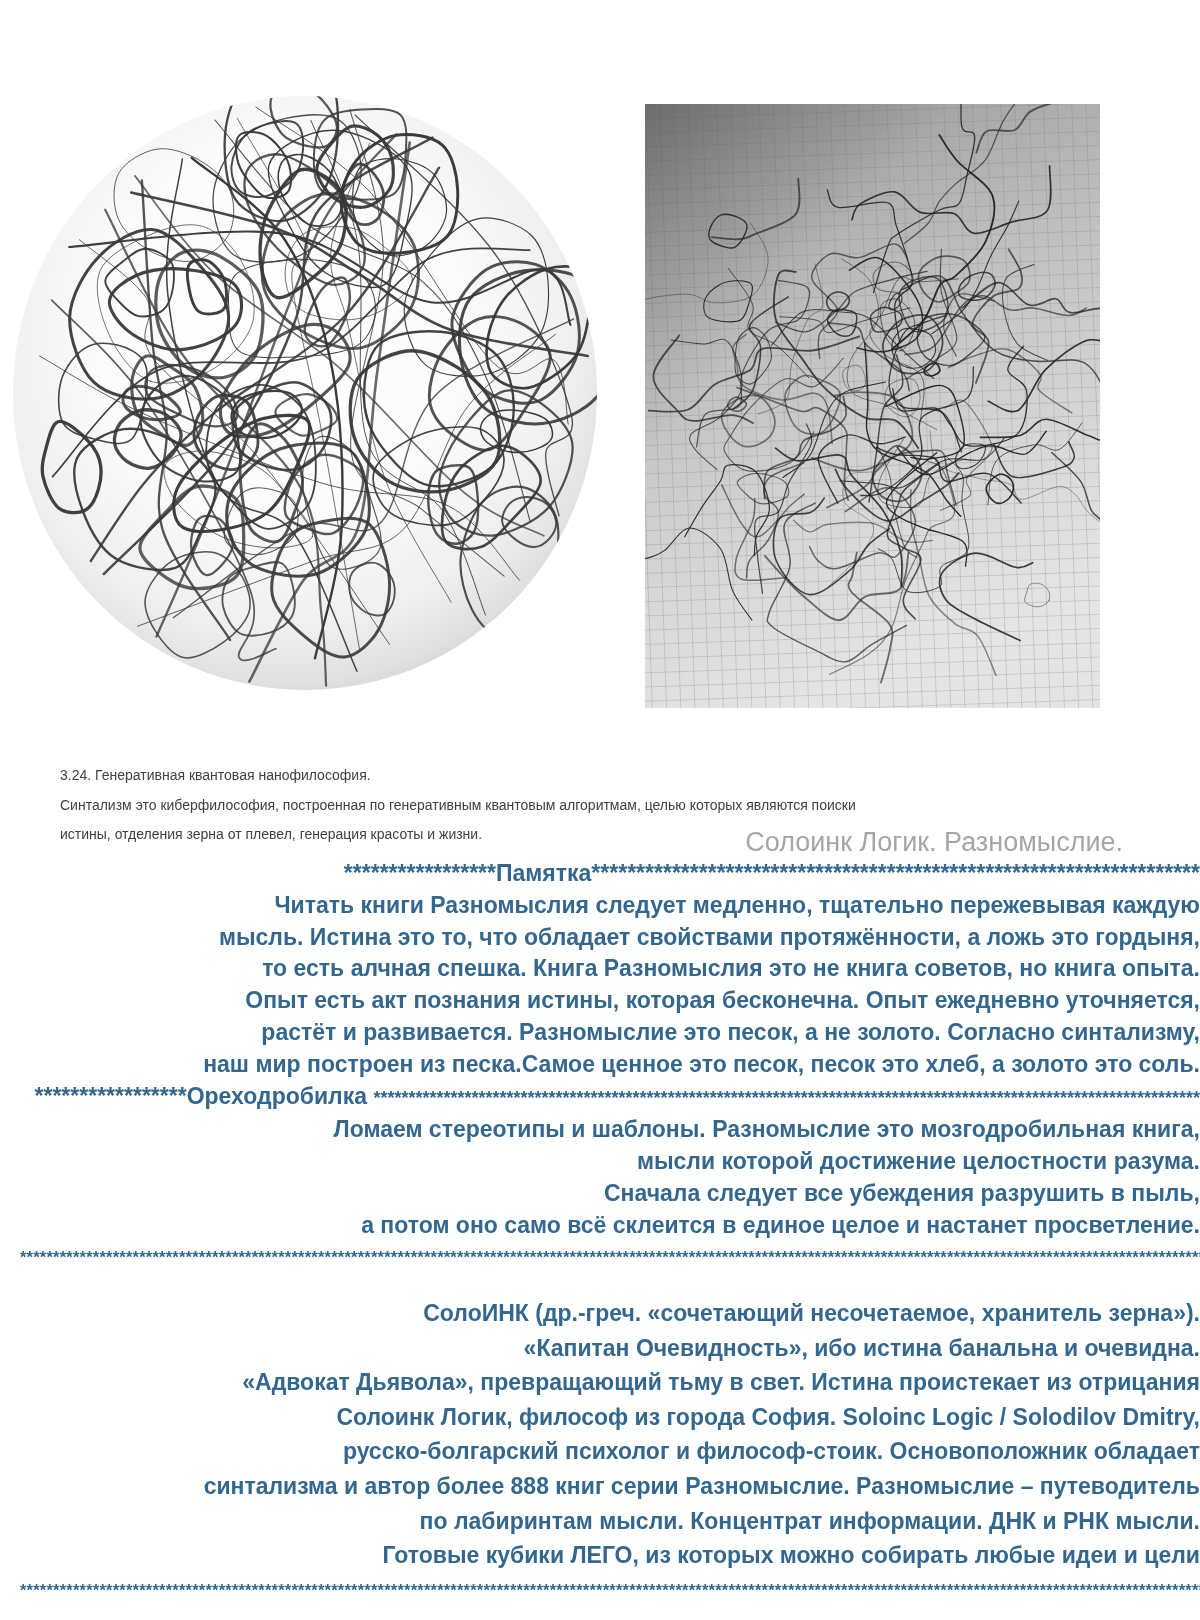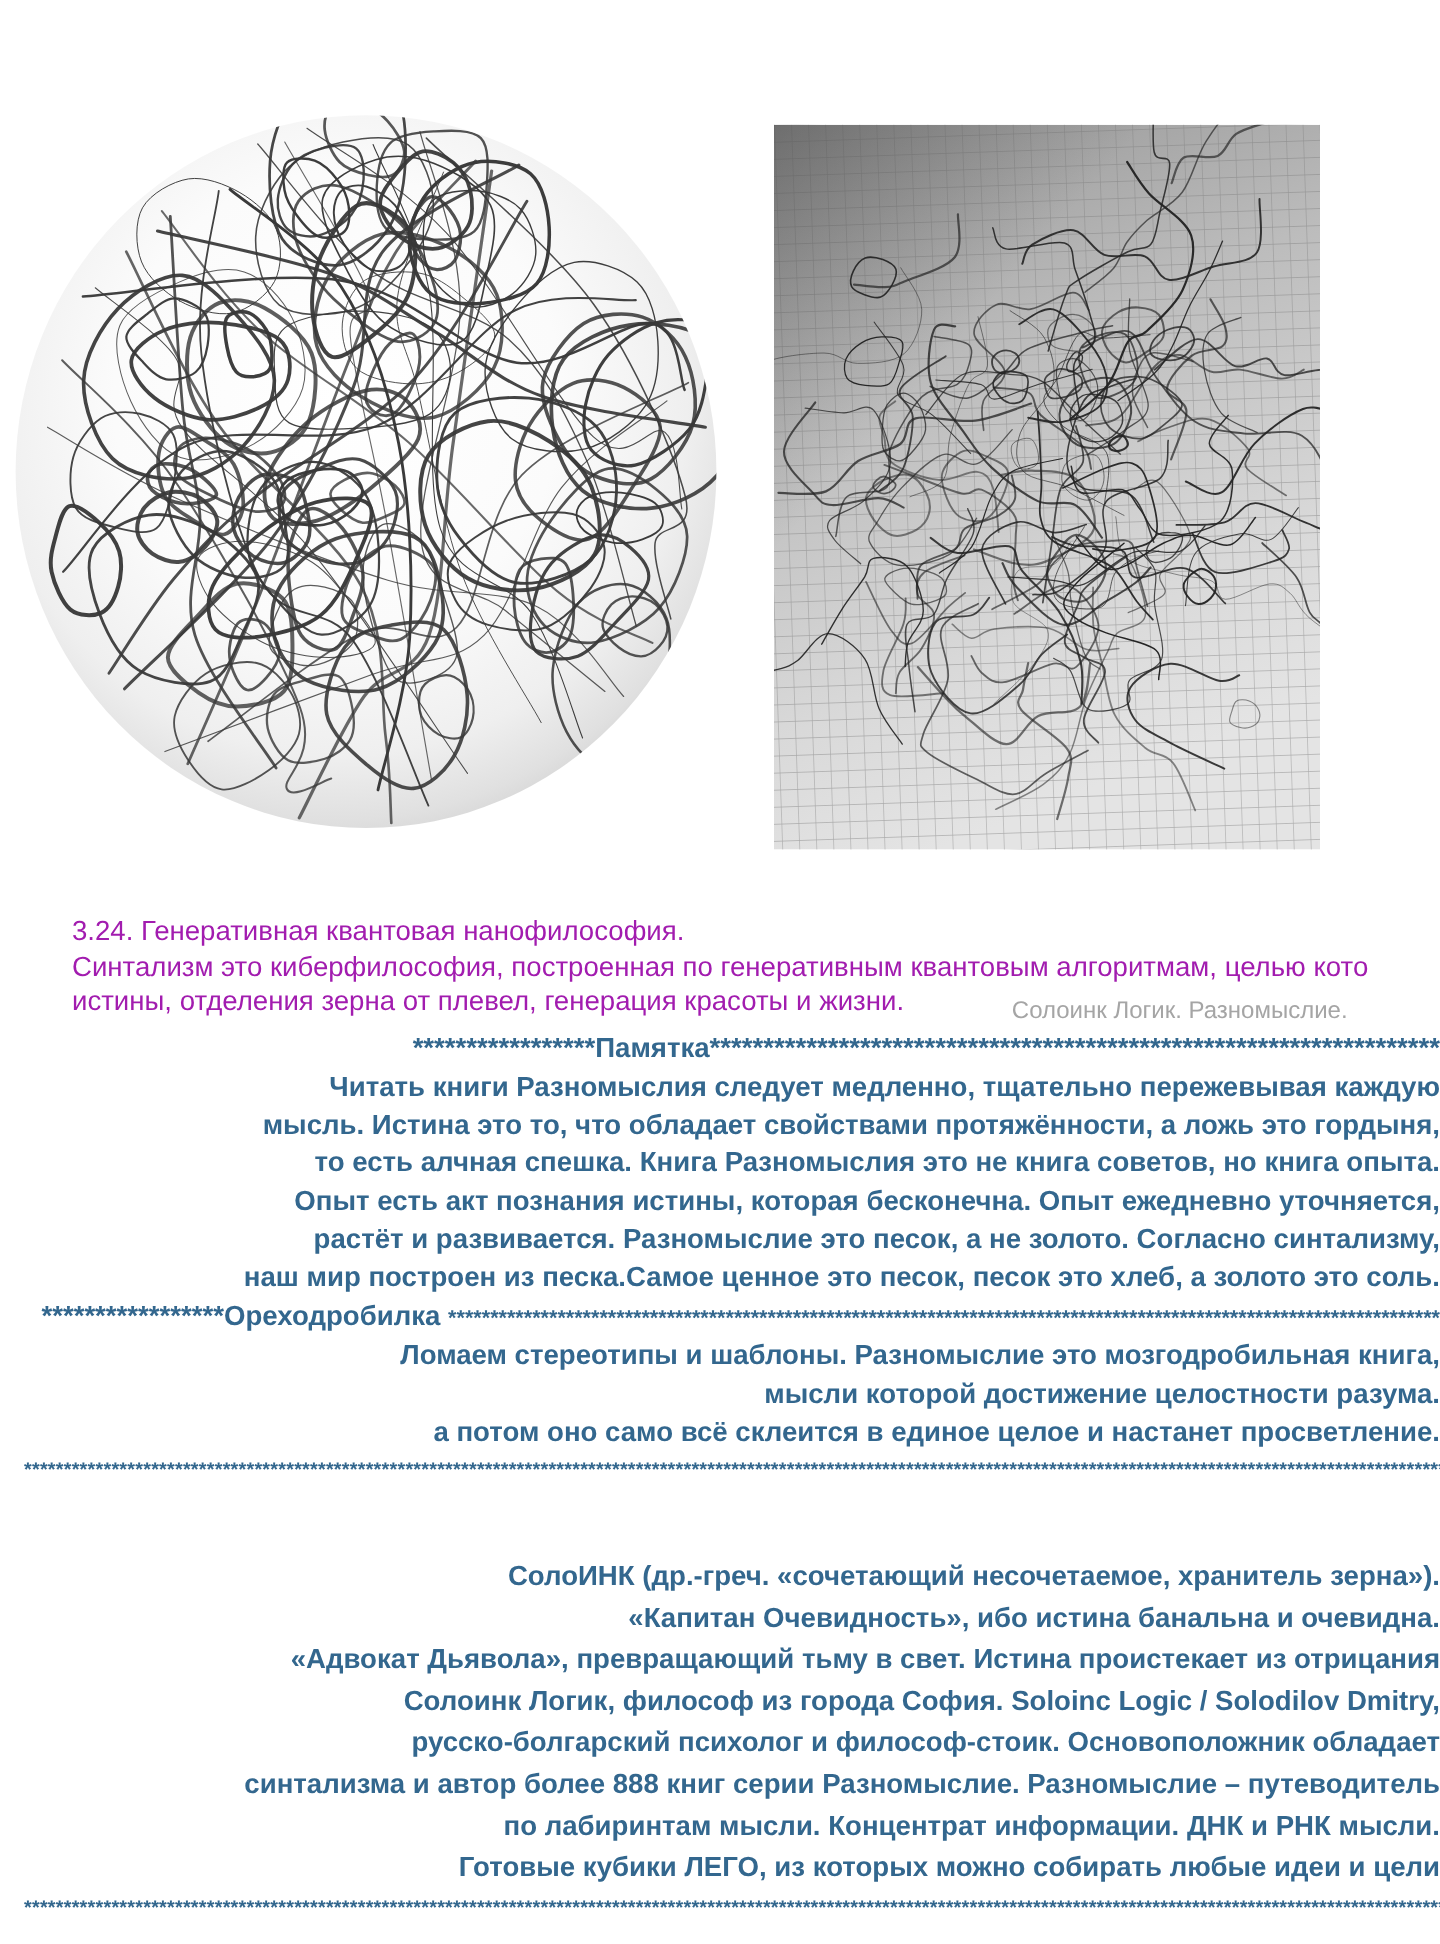--- a/index.html
+++ b/index.html
@@ -4,26 +4,26 @@
 <style>
   html,body{margin:0;padding:0;width:1200px;height:1620px;background:#ffffff;
     font-family:"Liberation Sans",sans-serif;}
   .page{position:absolute;left:0;top:0;width:1200px;height:1620px;background:#ffffff;overflow:hidden;}
 
   .fig{position:absolute;margin:0;padding:0;}
   .fig-sphere{left:10px;top:93px;width:590px;height:600px;}
   .fig-photo{left:645px;top:104px;width:455px;height:604px;}
   .fig svg{display:block;width:100%;height:100%;}
 
-  .caption{position:absolute;left:60px;top:761px;width:1080px;color:#a21caf;
-    font-size:23px;line-height:29.5px;white-space:nowrap;overflow:hidden;}
+  .caption{position:absolute;left:60px;top:761px;width:1080px;color:#404040;
+    font-size:14px;line-height:29.5px;white-space:nowrap;overflow:hidden;}
   .cap-title{white-space:nowrap;}
   .cap-body .line{white-space:nowrap;}
 
-  .attribution{position:absolute;top:829px;right:77px;color:#a5a5a5;font-size:20px;
+  .attribution{position:absolute;top:829px;right:77px;color:#a5a5a5;font-size:27px;
     line-height:26px;white-space:nowrap;}
 
   .memo{position:absolute;left:20px;width:1180px;color:#33678e;font-weight:bold;
     font-size:23px;overflow:hidden;}
   .memo1{top:858px;line-height:31.8px;}
   .memo2{top:1272px;line-height:34.6px;margin-top:24px;}
   .memo .line{white-space:pre;text-align:right;}
   .memo .line.stars{font-size:16.5px;letter-spacing:0.2px;}
   .memo .small-stars{font-size:18px;}
 </style>
@@ -287,20 +287,21 @@
       <div class="line">*****************Памятка********************************************************************</div>
       <div class="line">Читать книги Разномыслия следует медленно, тщательно пережевывая каждую</div>
       <div class="line">мысль. Истина это то, что обладает свойствами протяжённости, а ложь это гордыня,</div>
       <div class="line">то есть алчная спешка. Книга Разномыслия это не книга советов, но книга опыта.</div>
       <div class="line">Опыт есть акт познания истины, которая бесконечна. Опыт ежедневно уточняется,</div>
       <div class="line">растёт и развивается. Разномыслие это песок, а не золото. Согласно синтализму,</div>
       <div class="line">наш мир построен из песка.Самое ценное это песок, песок это хлеб, а золото это соль.</div>
       <div class="line"><span>*****************Ореходробилка </span><span class="small-stars">**********************************************************************************************************************</span></div>
       <div class="line">Ломаем стереотипы и шаблоны. Разномыслие это мозгодробильная книга,</div>
       <div class="line">мысли которой достижение целостности разума.</div>
+      <div class="line">Сначала следует все убеждения разрушить в пыль,</div>
       <div class="line">а потом оно само всё склеится в единое целое и настанет просветление.</div>
       <div class="line stars">*****************************************************************************************************************************************************************************************</div>
     </div>
   <div class="memo memo2">
       <div class="line">СолоИНК (др.-греч. «сочетающий несочетаемое, хранитель зерна»).</div>
       <div class="line">«Капитан Очевидность», ибо истина банальна и очевидна.</div>
       <div class="line">«Адвокат Дьявола», превращающий тьму в свет. Истина проистекает из отрицания</div>
       <div class="line">Солоинк Логик, философ из города София. Soloinc Logic / Solodilov Dmitry,</div>
       <div class="line">русско-болгарский психолог и философ-стоик. Основоположник обладает</div>
       <div class="line">синтализма и автор более 888 книг серии Разномыслие. Разномыслие – путеводитель</div>

